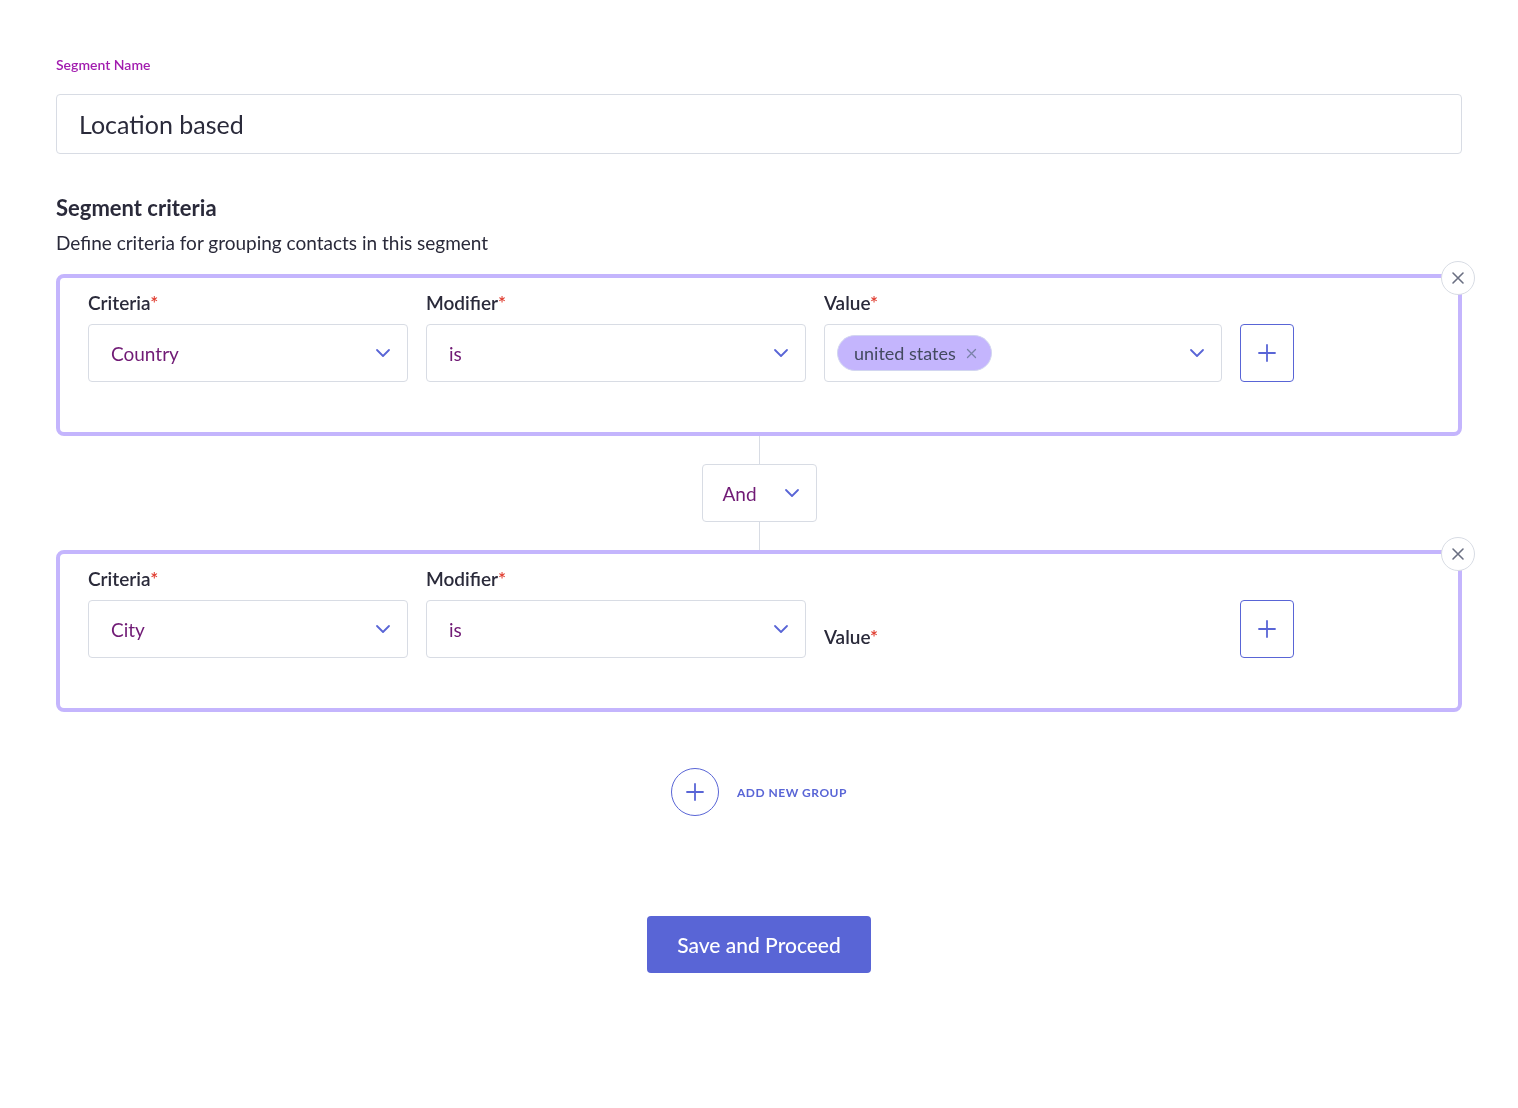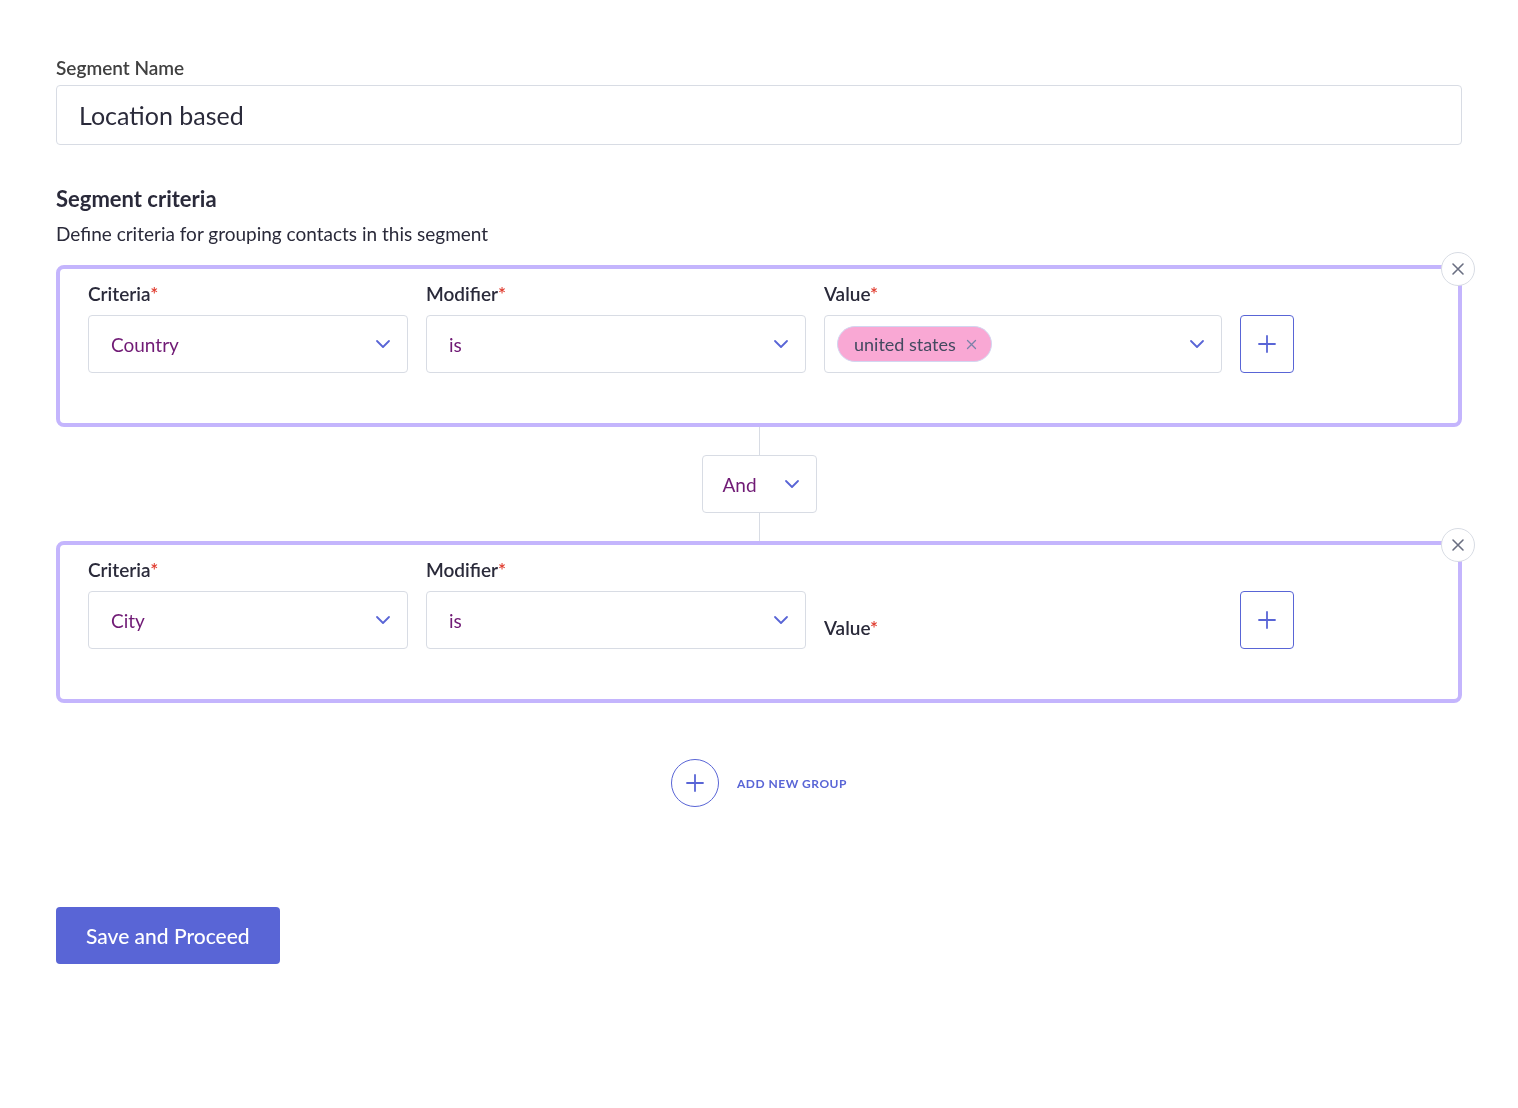--- a/index.html
+++ b/index.html
@@ -11,25 +11,25 @@
       font-family: -apple-system, BlinkMacSystemFont, "Segoe UI", "Lato", "Helvetica Neue", sans-serif;
       background: #fff;
       padding: 56px 56px 40px 56px;
       color: #2a2a3a;
       width: 1518px;
     }
     .field-group {
       margin-bottom: 40px;
     }
     .field-label {
-      font-size: 19px;
+      font-size: 14px;
       font-weight: 600;
-      color: #404040;
+      color: #a21caf;
       display: block;
-      margin-bottom: 6px;
+      margin-bottom: 21px;
     }
     .text-input {
       width: 100%;
       border: 1px solid #d8dce4;
       border-radius: 4px;
       padding: 14px 22px;
       font-size: 25px;
       color: #2a2a3a;
       font-family: inherit;
     }
@@ -112,21 +112,21 @@
     .value-box .chevron {
       position: absolute;
       right: 16px;
       top: 50%;
       transform: translateY(-50%);
     }
     .chip {
       display: inline-flex;
       align-items: center;
       gap: 10px;
-      background: #f9a8d4;
+      background: #c4b5fd;
       border: 1px solid #d2d6f0;
       border-radius: 18px;
       padding: 6px 14px 6px 16px;
       font-size: 18px;
       color: #434a60;
     }
     .chip .chip-close {
       cursor: pointer;
       display: inline-flex;
     }
@@ -194,21 +194,21 @@
     .add-group-circle svg { display:block; }
     .add-group-label {
       font-size: 12px;
       font-weight: 700;
       letter-spacing: 0.5px;
       color: #5965d6;
       cursor: pointer;
     }
     .footer {
       display: flex;
-      justify-content: flex-start;
+      justify-content: center;
       margin-top: 100px;
     }
     .primary-btn {
       background: #5965d6;
       color: #fff;
       font-size: 21px;
       font-weight: 500;
       border: none;
       border-radius: 4px;
       padding: 16px 30px;

